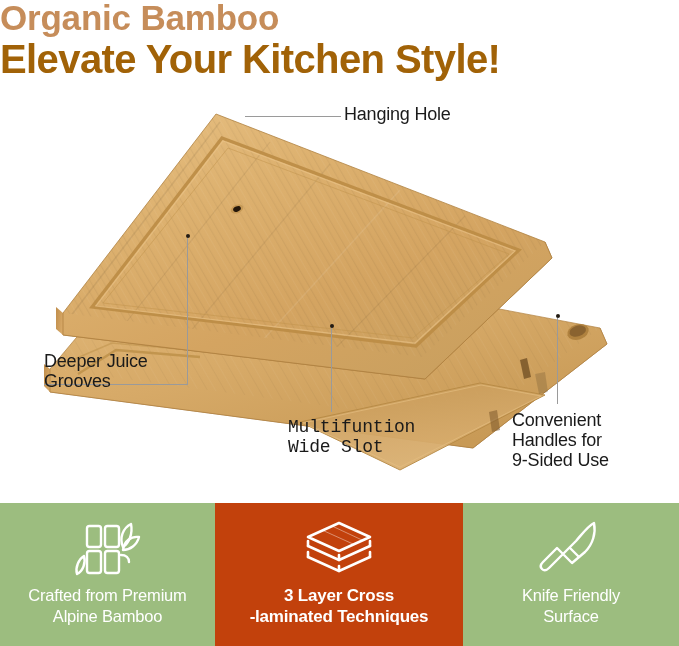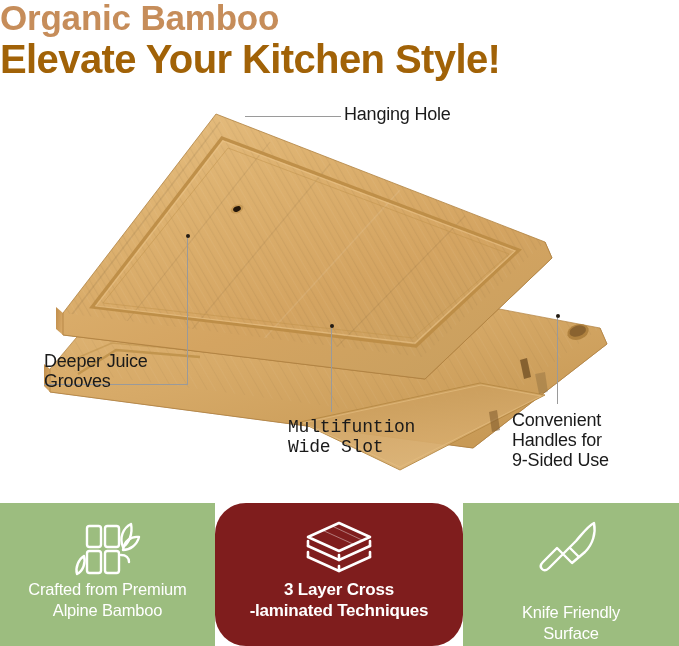--- a/index.html
+++ b/index.html
@@ -104,30 +104,31 @@
     position: relative;
     height: 143px;
     display: flex;
     flex-direction: column;
     align-items: center;
     justify-content: flex-start;
     box-sizing: border-box;
     padding-top: 14px;
   }
   #panel-0 { width: 215px; background: #9cbd7f; }
-  #panel-1 { width: 248px; background: #7f1d1d; border-radius: 31px; }
-  #panel-2 { width: 216px; background: #9cbd7f; gap: 23px; }
+  #panel-1 { width: 248px; background: #c2410c; }
+  #panel-2 { width: 216px; background: #9cbd7f; }
 
   .feature-icon {
     height: 62px;
     display: flex;
     align-items: center;
     justify-content: center;
   }
   .feature-text {
+    margin-top: 6px;
     color: #ffffff;
     font-size: 16.5px;
     line-height: 21px;
     text-align: center;
     letter-spacing: -0.2px;
     white-space: pre-line;
   }
   #panel-1 .feature-text {
     font-weight: bold;
     font-size: 17px;

